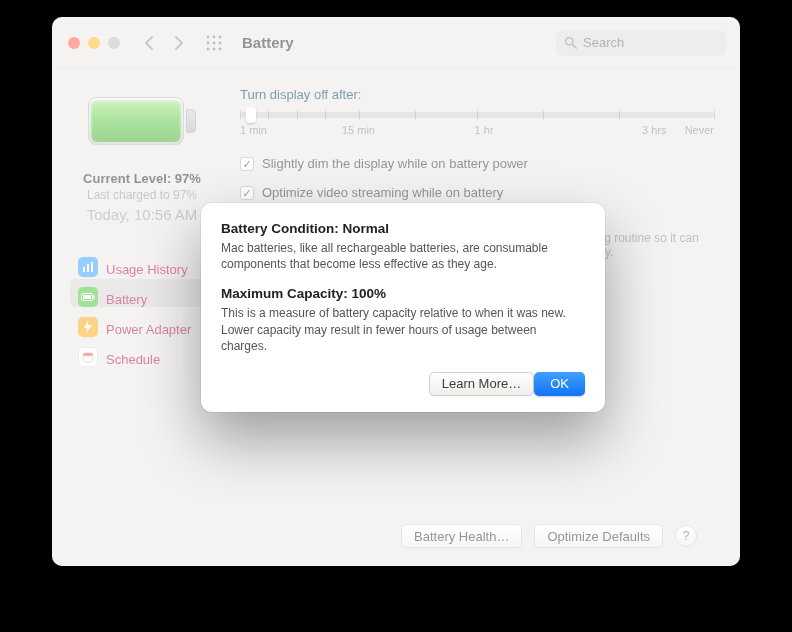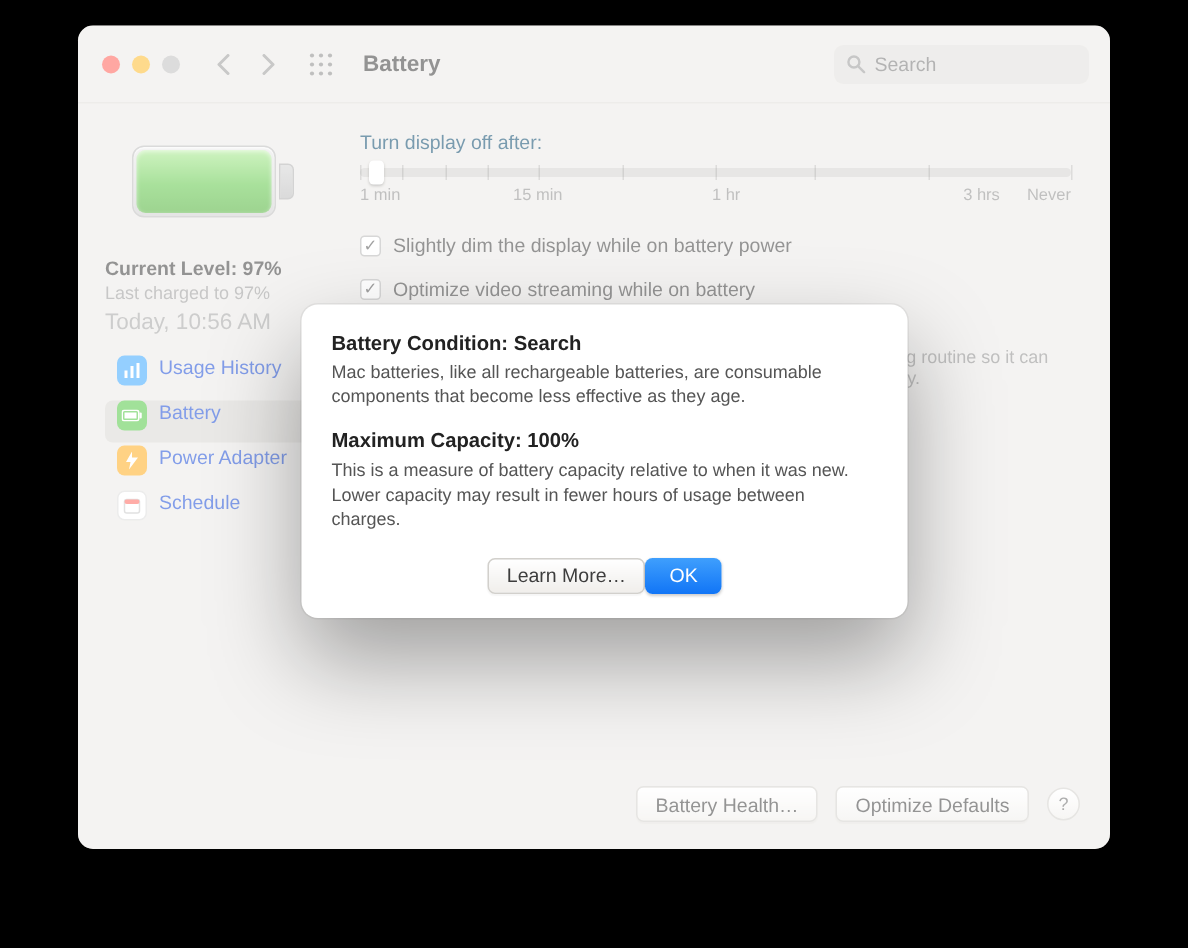--- a/index.html
+++ b/index.html
@@ -80,30 +80,30 @@
       border-radius:0 4px 4px 0;
       background:linear-gradient(#d4d4d4,#bcbcbc);
       border:1px solid #b0b0b0;
     }
     .battery-fill {
       position:absolute; left:3px; top:7px; width:90px; height:42px;
       border-radius:6px;
       background:linear-gradient(#a6e98c 0%, #62c84a 55%, #4db035 100%);
       box-shadow: inset 0 1px 3px rgba(255,255,255,.6);
     }
-    .level-block { text-align:left; margin-bottom: 14px; }
+    .level-block { text-align:center; margin-bottom: 26px; }
     .level-title { font-size:13px; font-weight:700; color:#3b3b3b; }
     .level-sub { font-size:12px; color:#9a9a9a; margin-top:2px; }
     .level-time { font-size:15px; color:#a4a4a4; margin-top:4px; }
 
     .nav-list { list-style:none; }
     .nav-item {
-      display:flex; align-items:flex-start; gap:8px;
+      display:flex; align-items:flex-end; gap:8px;
       height:28px; padding:0 8px; border-radius:5px;
-      font-size:13px; color:#1d4ed8; margin-bottom:2px;
+      font-size:13px; color:#be185d; margin-bottom:2px;
     }
     .nav-item.active { background: rgba(0,0,0,.08); }
     .ni-icon { width:20px;height:20px;border-radius:5px;display:flex;align-items:center;justify-content:center;color:#fff;flex-shrink:0;}
     .ni-usage { background:#3da8ff; }
     .ni-batt  { background:#55c845; }
     .ni-power { background:#ffad1f; }
     .ni-sched { background:#fff; border:1px solid #dcdcdc; }
 
     
     .detail { flex:1; padding: 18px 26px 18px 14px; position:relative; }
@@ -121,21 +121,21 @@
     }
     .slider-labels { display:flex; font-size:11px; color:#8d8d8d; margin-top:6px; }
     .slider-labels span { text-align:center; }
 
     .checkline { display:flex; align-items:flex-start; gap:8px; margin-top:14px; font-size:13px; color:#3c3c3c; }
     .chk { width:14px;height:14px;border:1px solid #b6b6b6;border-radius:3px;background:#fff;flex-shrink:0;margin-top:1px;display:flex;align-items:center;justify-content:center;}
     .chk.on::after { content:"✓"; font-size:11px; color:#555; line-height:1;}
     .opt-desc { font-size:12px; color:#8d8d8d; margin-left:22px; margin-top:2px; }
 
     .footer-btns {
-      position:absolute; right:20px; bottom:18px;
+      position:absolute; right:43px; bottom:18px;
       display:flex; align-items:center; gap:12px;
     }
     .btn {
       height:24px; padding:0 12px; border-radius:5px;
       background:linear-gradient(#ffffff,#f0eeeb);
       border:1px solid #d2d0cc;
       font-size:13px; color:#3d3d3d;
       display:flex;align-items:center;
       box-shadow: 0 1px 1px rgba(0,0,0,.04);
     }
@@ -151,21 +151,21 @@
     .modal {
       position:absolute; z-index:5;
       left: 201px; top: 203px; width: 404px;
       background:#fff; border-radius:11px;
       box-shadow: 0 28px 60px rgba(0,0,0,.35), 0 0 0 1px rgba(0,0,0,.05);
       padding: 18px 20px 16px;
     }
     .modal h3 { font-size:13.5px; font-weight:700; margin-bottom:4px; color:#222;}
     .modal p { font-size:12px; color:#555; line-height:1.35; }
     .modal .spacer { height:14px; }
-    .modal-actions { display:flex; justify-content:center; align-items:center; margin-top:18px; }
+    .modal-actions { display:flex; justify-content:flex-end; align-items:center; margin-top:18px; }
     .btn-primary {
       height:24px; padding:0 16px; border-radius:5px; border:none;
       background:linear-gradient(#3f9ffd,#1175f6); color:#fff; font-size:13px;
       box-shadow: 0 1px 2px rgba(0,0,0,.2);
     }
   </style>
 </head>
 <body>
 
 <div class="window">
@@ -315,21 +315,21 @@
         <div class="btn">Optimize Defaults</div>
         <div class="help">?</div>
       </div>
     </div>
   </div>
 
   <div class="overlay"></div>
 </div>
 
 <div class="modal">
-  <h3>Battery Condition: Search</h3>
+  <h3>Battery Condition: Normal</h3>
   <p>Mac batteries, like all rechargeable batteries, are consumable components that become less effective as they age.</p>
   <div class="spacer"></div>
   <h3>Maximum Capacity: 100%</h3>
   <p>This is a measure of battery capacity relative to when it was new. Lower capacity may result in fewer hours of usage between charges.</p>
   <div class="modal-actions">
     <div class="btn">Learn More…</div>
     <button class="btn-primary">OK</button>
   </div>
 </div>
 

